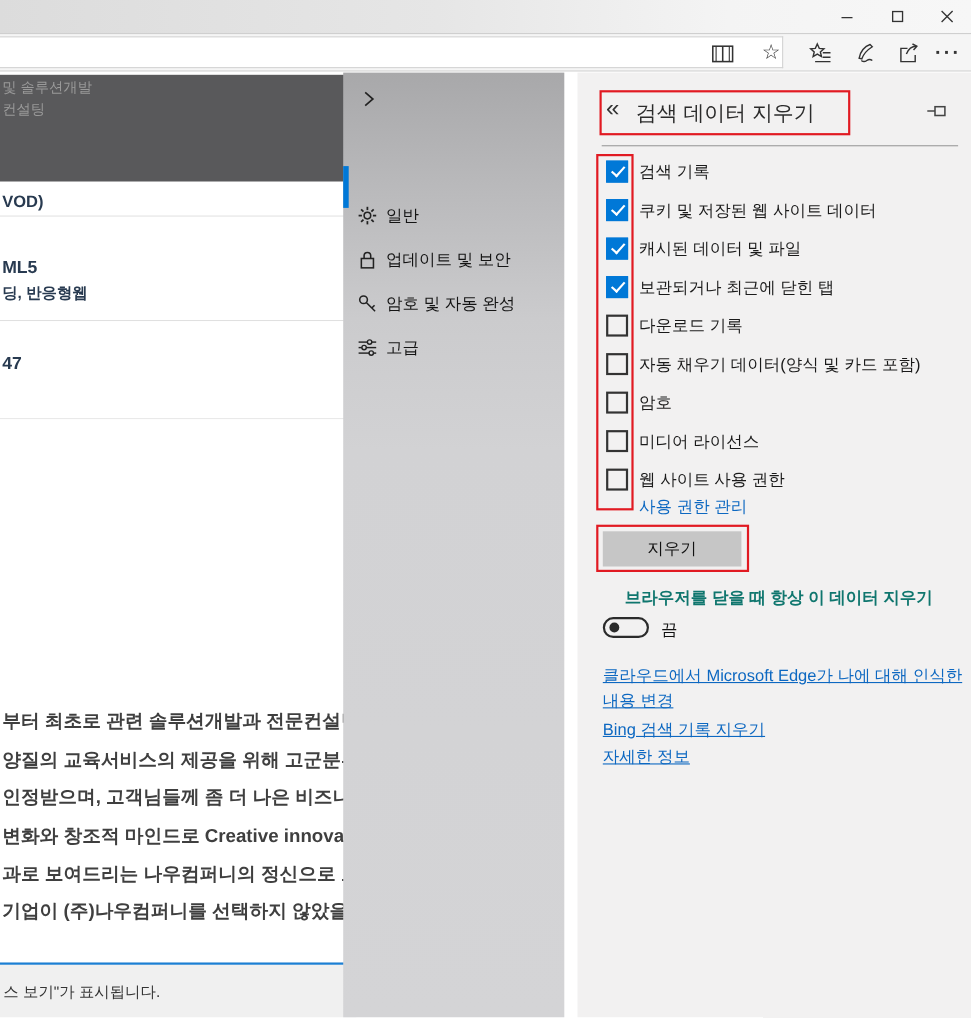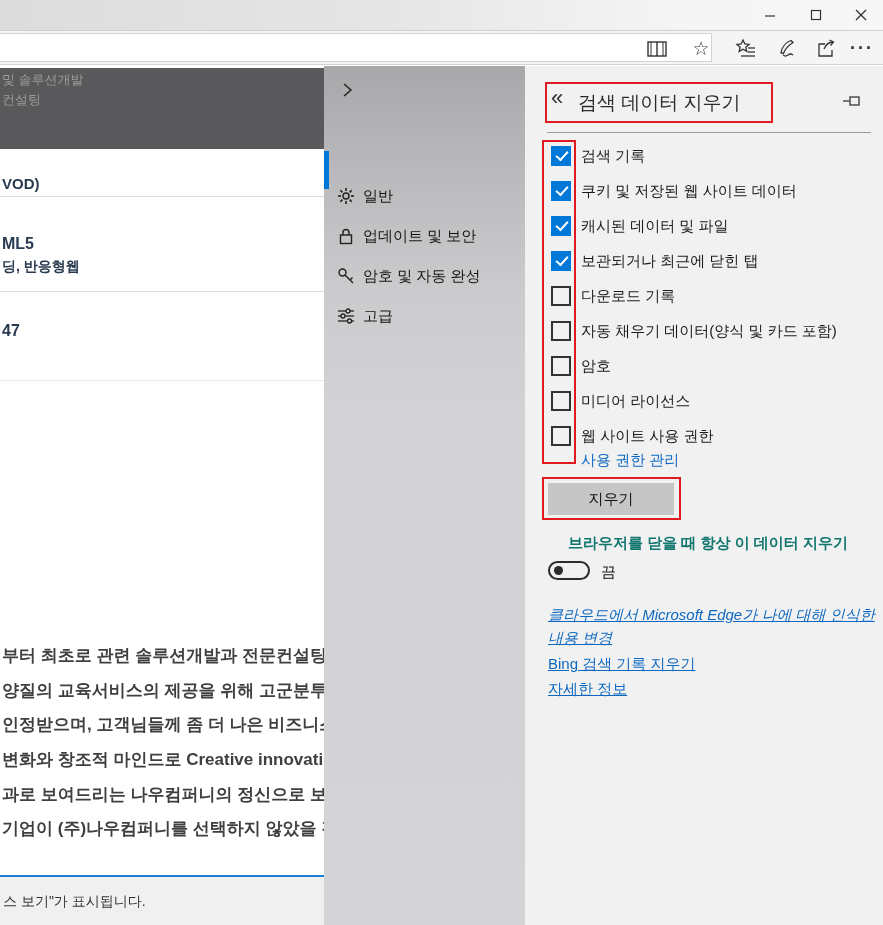--- a/index.html
+++ b/index.html
@@ -21,34 +21,34 @@
                 background:#ffffff; border:1px solid #d2d2d2; border-left:none; }
   .abar-icon { position:absolute; top:4px; width:22px; height:22px; display:flex;
                align-items:center; justify-content:center; }
   .tb-icon { position:absolute; top:6px; width:24px; height:22px; display:flex;
              align-items:center; justify-content:center; color:#333; }
   .glyph-star { font-size:19px; color:#333; line-height:20px; }
   .glyph-more { font-size:18px; letter-spacing:2px; color:#333; line-height:14px; font-weight:bold; }
 
   
   .page { position:absolute; left:0; top:66px; width:324px; height:859px; background:#ffffff; }
-  .page-banner { position:absolute; left:0; top:2px; width:324px; height:81px; background:#59595b; }
+  .page-banner { position:absolute; left:0; top:2px; width:324px; height:97px; background:#59595b; }
   .dim-item { position:absolute; left:2px; font-size:13px; color:#9a9a9a; white-space:nowrap; }
   .banner-title { position:absolute; left:0; top:37px; width:324px; text-align:center;
                   font-size:22px; font-weight:bold; color:#ffffff; letter-spacing:1px; }
   .page-row { position:absolute; left:0; width:324px; border-bottom:1px solid #dddddd; background:#fff; }
   .row-text { position:absolute; left:2px; font-weight:700; color:#283a50; white-space:nowrap; }
   .para { position:absolute; left:2px; width:322px; font-size:17px; font-weight:600;
           color:#3f3f3f; white-space:nowrap; overflow:hidden; }
   .statusbar { position:absolute; left:0; top:809px; width:324px; height:50px;
                background:#f0f0f0; border-top:2px solid #1b7fd4; }
   .status-text { position:absolute; left:3px; top:16px; font-size:14px; color:#333; white-space:nowrap; }
 
   
-  .side { position:absolute; left:324px; top:66px; width:201px; height:859px;
+  .side { position:absolute; left:312px; top:66px; width:201px; height:859px;
           background:linear-gradient(180deg,#a8a8aa 0%,#b9b9bb 12%,#cbcbcd 26%,#d2d2d4 40%,#d4d4d6 100%); }
   .side-chevron { position:absolute; left:13px; top:14px; width:20px; height:20px;
                   display:flex; align-items:center; justify-content:center; }
   .menu-item { position:absolute; left:0; width:201px; height:40px; }
   .menu-item .m-icon { position:absolute; left:12px; top:10px; width:20px; height:20px;
                        display:flex; align-items:center; justify-content:center; }
   .menu-item .m-label { position:absolute; left:39px; top:11px; font-size:15px; color:#141414; white-space:nowrap; }
   .active-bar { position:absolute; left:0; width:5px; background:#0078d7; }
 
   
@@ -77,21 +77,21 @@
   .always-label { position:absolute; left:23px; top:468px; font-size:15px; font-weight:600;
                   color:#0f766e; white-space:nowrap;margin-left:20px; }
   .toggle { position:absolute; left:23px; top:495px; width:42px; height:19px;
             border:2px solid #2b2b2b; border-radius:10px; background:transparent; cursor:pointer; }
   .toggle::after { content:""; position:absolute; left:4px; top:3px; width:9px; height:9px;
                    border-radius:50%; background:#2b2b2b; }
   .toggle-state { position:absolute; left:76px; top:497px; font-size:15px; color:#111; }
 
   .links-block { position:absolute; left:23px; top:537px; width:332px; }
   .links-block a { display:block; text-decoration:underline; color:#0d68c1; font-size:15px; line-height:23px; }
-  .link-wrap { margin-bottom:3px;font-style:italic; }
+  .link-wrap { margin-bottom:3px; }
   .link-sep { margin-top:2px; }
 
   
   .anno { position:absolute; border:2px solid #e11a22; pointer-events:none; }
   .anno-header { left:20px; top:16px; width:228px; height:41px; }
   .anno-checkboxes { left:17px; top:74px; width:34px; height:324px; }
   .anno-button { left:17px; top:411px; width:139px; height:43px; }
 
   svg { overflow:visible; }
 </style>

